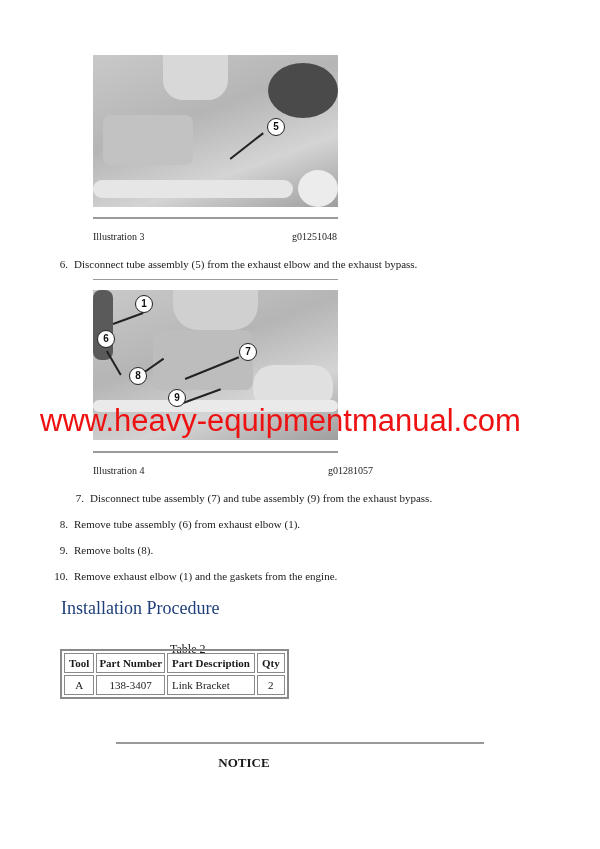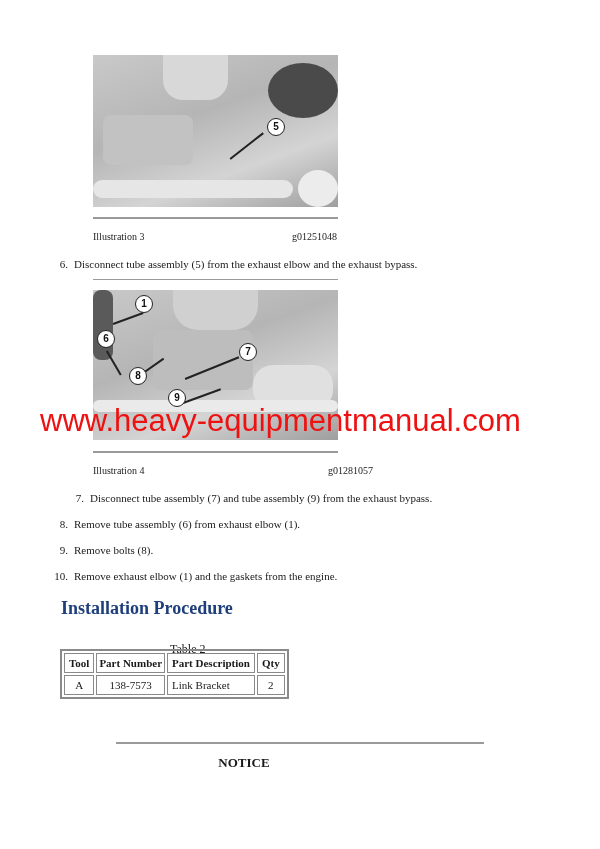--- a/index.html
+++ b/index.html
@@ -5,21 +5,21 @@
   html, body { margin: 0; padding: 0; background: #ffffff; }
   body { width: 600px; height: 849px; position: relative; overflow: hidden; font-family: "Liberation Serif", serif; color: #1a1a1a; }
   .photo { position: absolute; background: linear-gradient(160deg, #c9c9c9 0%, #b5b5b5 40%, #d4d4d4 70%, #9e9e9e 100%); overflow: hidden; }
   .photo .shape { position: absolute; border-radius: 8px; }
   .callout { position: absolute; width: 16px; height: 16px; border-radius: 50%; background: #fff; border: 1.5px solid #222; font-family: "Liberation Sans", sans-serif; font-weight: bold; font-size: 10px; line-height: 16px; text-align: center; color: #111; }
   .arrow { position: absolute; height: 1.5px; background: #222; transform-origin: left center; }
   .hr { position: absolute; height: 2px; background: #9a9a9a; }
   .caption { position: absolute; font-size: 10px; color: #222; }
   .step { position: absolute; font-size: 11px; color: #1a1a1a; white-space: nowrap; }
   .step .num { display: inline-block; width: 28px; text-align: right; margin-right: 6px; }
-  .heading { position: absolute; left: 61px; top: 598px; font-family: "Liberation Serif", serif; font-weight: bold; font-size: 18px; color: #1f3f7a; }
+  .heading { position: absolute; left: 61px; top: 598px; font-family: "Liberation Serif", serif; font-weight: normal; font-size: 18px; color: #1f3f7a; }
   .table-caption { position: absolute; left: 170px; top: 634px; font-size: 12px; margin-top: 8px; }
   table.tools { position: absolute; left: 60px; top: 649px; border-collapse: separate; border-spacing: 2px; border: 2px solid #8a8a8a; font-size: 11px; }
   table.tools td { border: 1px solid #8a8a8a; padding: 3px 4px; }
   table.tools .title { font-weight: bold; }
   table.tools .hdr td { font-weight: bold; text-align: center; }
   .center { text-align: center; }
   .watermark { position: absolute; left: 40px; top: 403px; font-family: "Liberation Sans", sans-serif; font-size: 31px; color: #ee1111; white-space: nowrap; letter-spacing: 0px; }
   .notice { position: absolute; left: 0; width: 488px; top: 755px; text-align: center; font-weight: bold; font-size: 13px; }
 </style>
 </head>
@@ -86,21 +86,21 @@
 <table class="tools">
   <tbody>
   <tr class="hdr">
     <td>Tool</td>
     <td style="padding:3px 2px;">Part Number</td>
     <td>Part Description</td>
     <td>Qty</td>
   </tr>
   <tr>
     <td class="center">A</td>
-    <td class="center">138-7573</td>
+    <td class="center">138-3407</td>
     <td>Link Bracket</td>
     <td class="center">2</td>
   </tr>
 </tbody>
   </table>
 
 <div class="hr" style="left:116px; top:742px; width:368px;"></div>
 <div class="notice">NOTICE</div>
 
 </body></html>

